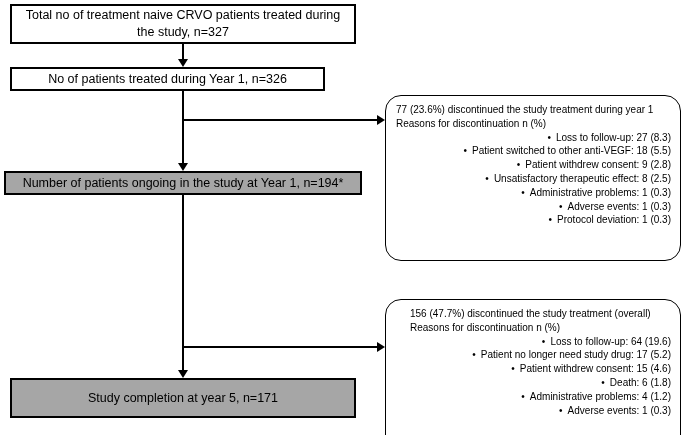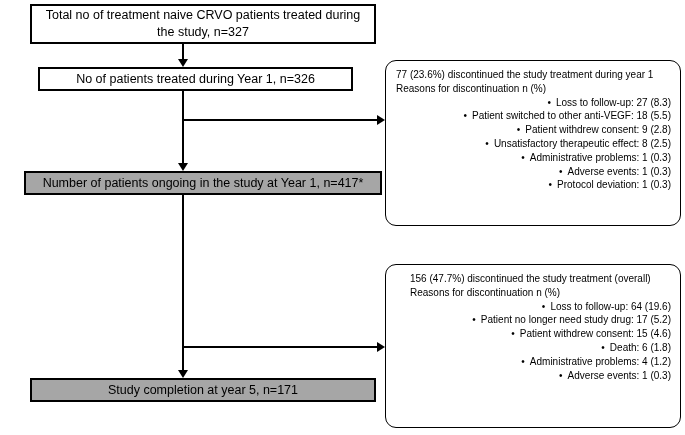--- a/index.html
+++ b/index.html
@@ -22,28 +22,27 @@
     border: 2px solid #000;
     background: #ffffff;
     color: #000;
     font-size: 12.5px;
     line-height: 17px;
     display: flex;
     align-items: center;
     justify-content: center;
     text-align: center;
     padding: 7px 8px;
-    margin-left: 20px;
   }
   .flow-box.gray { background: #a6a6a6; }
   .flow-box.nowrap { white-space: nowrap; }
   .box1 { left: 10px; top: 4px;   width: 346px; height: 40px; }
-  .box2 { left: 18px; top: 67px;  width: 315px; height: 24px; }
+  .box2 { left: 10px; top: 67px;  width: 315px; height: 24px; }
   .box3 { left: 4px;  top: 171px; width: 358px; height: 24px; }
-  .box4 { left: 10px; top: 378px; width: 346px; height: 24px; }
+  .box4 { left: 10px; top: 378px; width: 346px; height: 40px; }
 
   
   .vline { position: absolute; width: 2px; background: #000; }
   .hline { position: absolute; height: 2px; background: #000; }
   .arrow-down {
     position: absolute; width: 0; height: 0;
     border-left: 5px solid transparent;
     border-right: 5px solid transparent;
     border-top: 8px solid #000;
   }
@@ -62,43 +61,44 @@
   .v3  { left: 182px; top: 195px; height: 176px; }
   .v3h { left: 178px; top: 370px; }
   .h2  { left: 183px; top: 346px; width: 194px; }
   .h2h { left: 377px; top: 342px; }
 
   
   .detail-box {
     position: absolute;
     box-sizing: border-box;
     border: 1.5px solid #000;
-    border-radius: 11px;
+    border-radius: 16px;
     background: #ffffff;
     color: #000;
     font-size: 10px;
     line-height: 13.8px;
     padding: 7px 9px 6px 10px;
+    margin-top: 35px;
   }
   .db1 { left: 385px; top: 60px;  width: 296px; height: 166px; }
   .db2 { left: 385px; top: 264px; width: 296px; height: 164px; padding-left: 24px; }
   .db-title, .db-subtitle { white-space: nowrap; }
   .db-item { white-space: nowrap; text-align: right; }
   .db-item::before { content: "•"; margin-right: 5px; }
 </style>
 </head>
 <body>
 
 <div class="canvas">
 
   <div class="flow-box box1">Total no of treatment naive CRVO patients treated during the study, n=327</div>
 
   <div class="flow-box box2 nowrap">No of patients treated during Year 1, n=326</div>
 
-  <div class="flow-box box3 gray nowrap">Number of patients ongoing in the study at Year 1, n=417*</div>
+  <div class="flow-box box3 gray nowrap">Number of patients ongoing in the study at Year 1, n=194*</div>
 
   <div class="flow-box box4 gray nowrap">Study completion at year 5, n=171</div>
 
   <div class="vline v1"></div>
   <div class="arrow-down v1h"></div>
 
   <div class="vline v2"></div>
   <div class="arrow-down v2h"></div>
 
   <div class="hline h1"></div>

